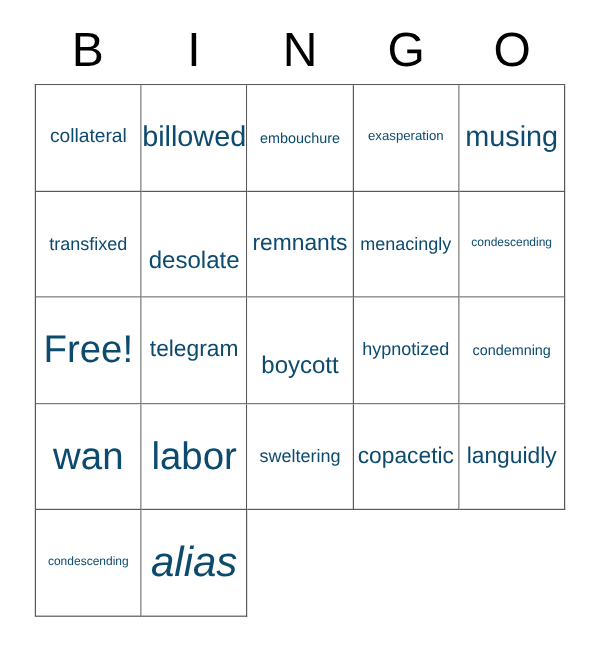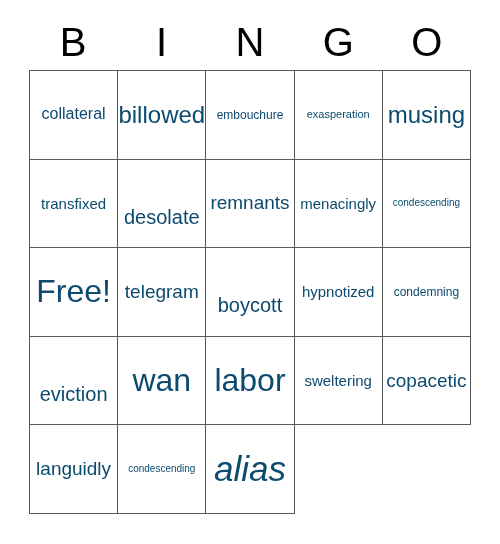--- a/index.html
+++ b/index.html
@@ -145,23 +145,20 @@
       <div class="cell">
         <span class="cell-text fs-m">boycott</span>
       </div>
       <div class="cell">
         <span class="cell-text fs-xs">hypnotized</span>
       </div>
       <div class="cell">
         <span class="cell-text fs-xxs">condemning</span>
       </div>
       <div class="cell">
-        <span class="cell-text fs-m">eviction</span>
-      </div>
-      <div class="cell">
         <span class="cell-text fs-xl">wan</span>
       </div>
       <div class="cell">
         <span class="cell-text fs-xl">labor</span>
       </div>
       <div class="cell">
         <span class="cell-text fs-xs">sweltering</span>
       </div>
       <div class="cell">
         <span class="cell-text fs-ms">copacetic</span>

